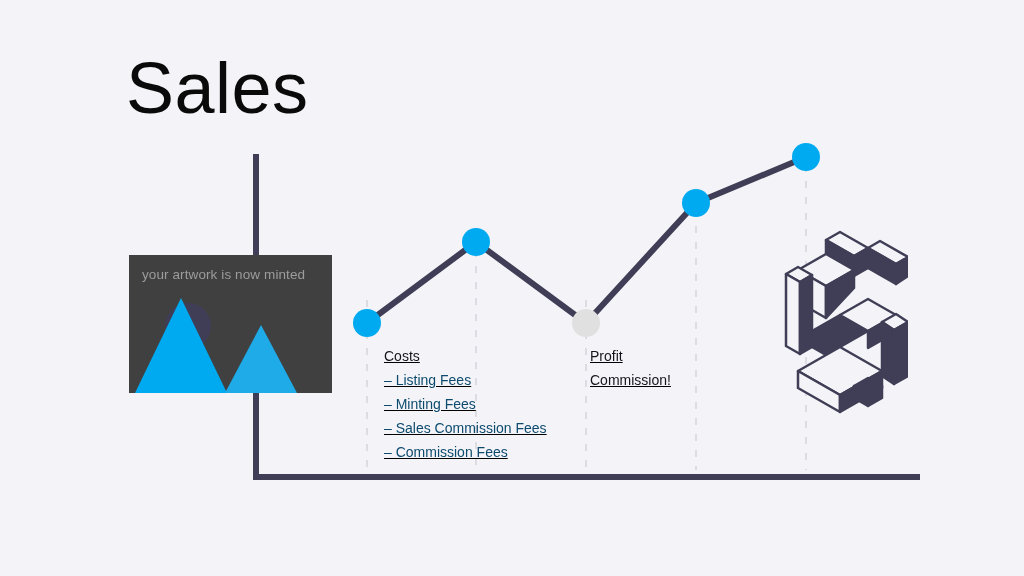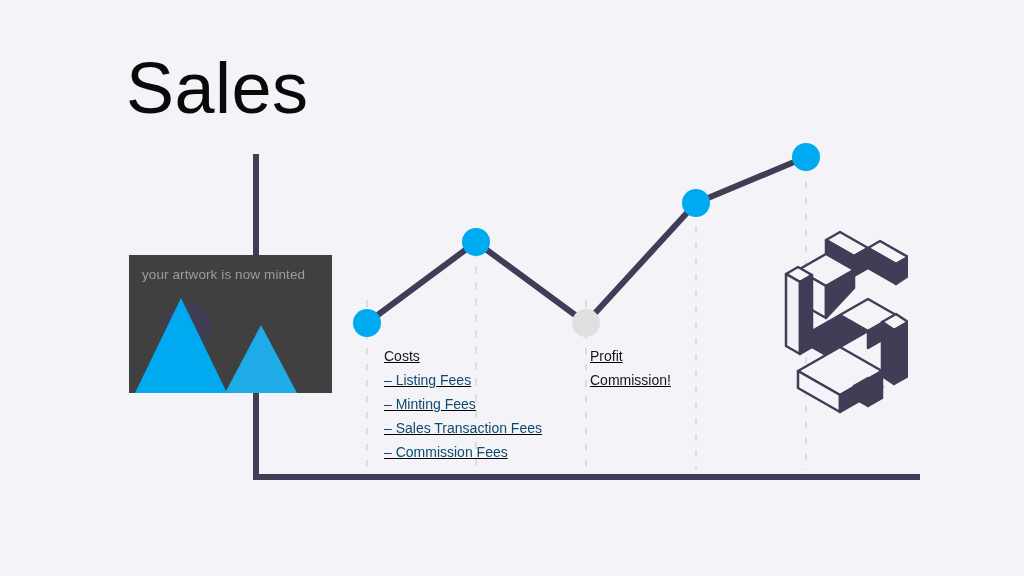--- a/index.html
+++ b/index.html
@@ -143,21 +143,21 @@
       <polygon points="52,43 6,138 98,138" fill="#00aaf0"></polygon>
       <polygon points="132,70 96,138 168,138" fill="#1eabe8"></polygon>
     </svg>
     <div id="artwork-caption">your artwork is now minted</div>
   </div>
 
   <div class="anno-block" id="costs-annotation">
     <div class="anno-heading">Costs</div>
     <div class="anno-item">– Listing Fees</div>
     <div class="anno-item">– Minting Fees</div>
-    <div class="anno-item">– Sales Transaction Fees</div>
+    <div class="anno-item">– Sales Commission Fees</div>
     <div class="anno-item">– Commission Fees</div>
   </div>
 
   <div class="anno-block" id="profit-annotation">
     <div class="anno-heading">Profit</div>
     <div class="anno-heading">Commission!</div>
   </div>
 
   <svg id="dollar-logo" viewBox="0 0 126 188">
     <g>

